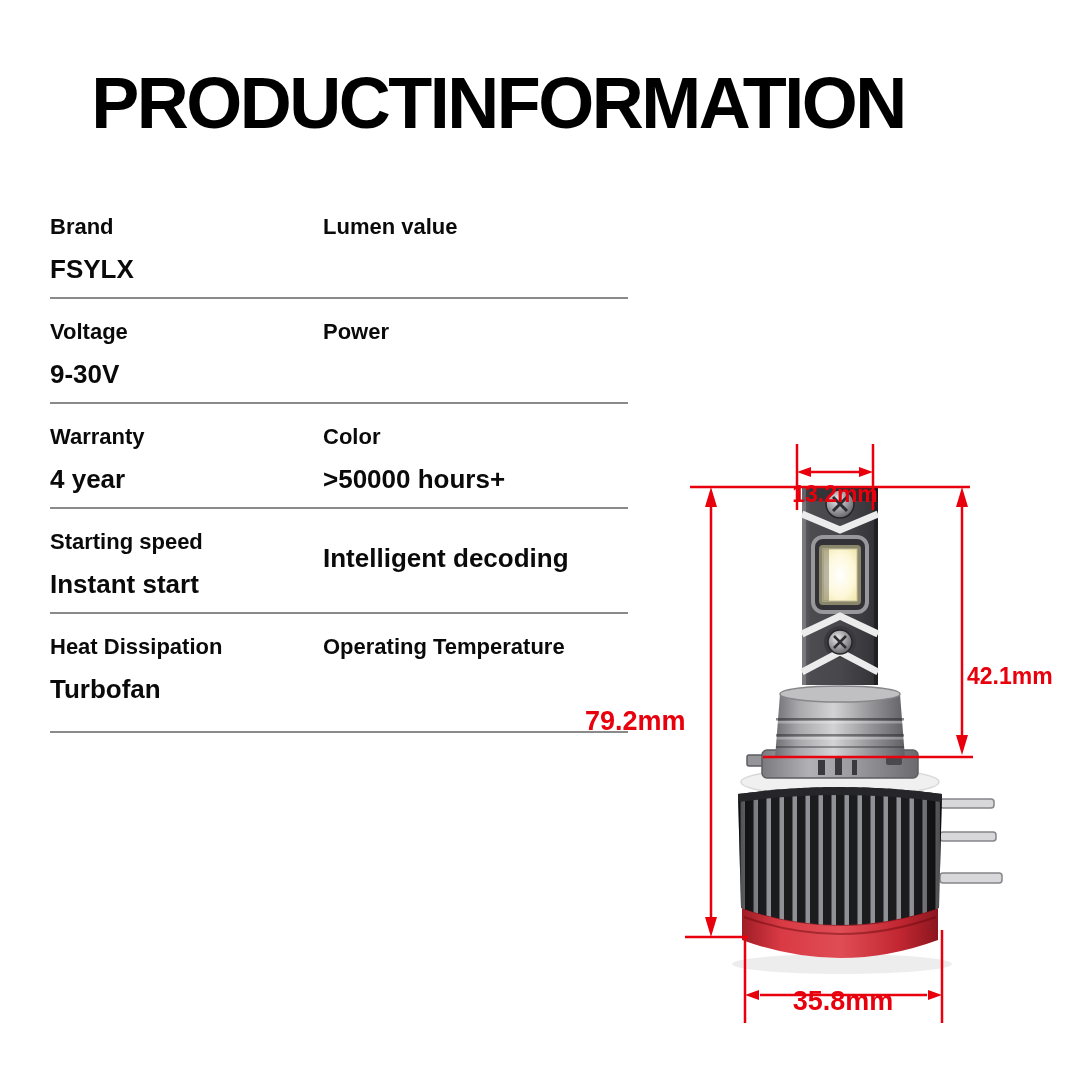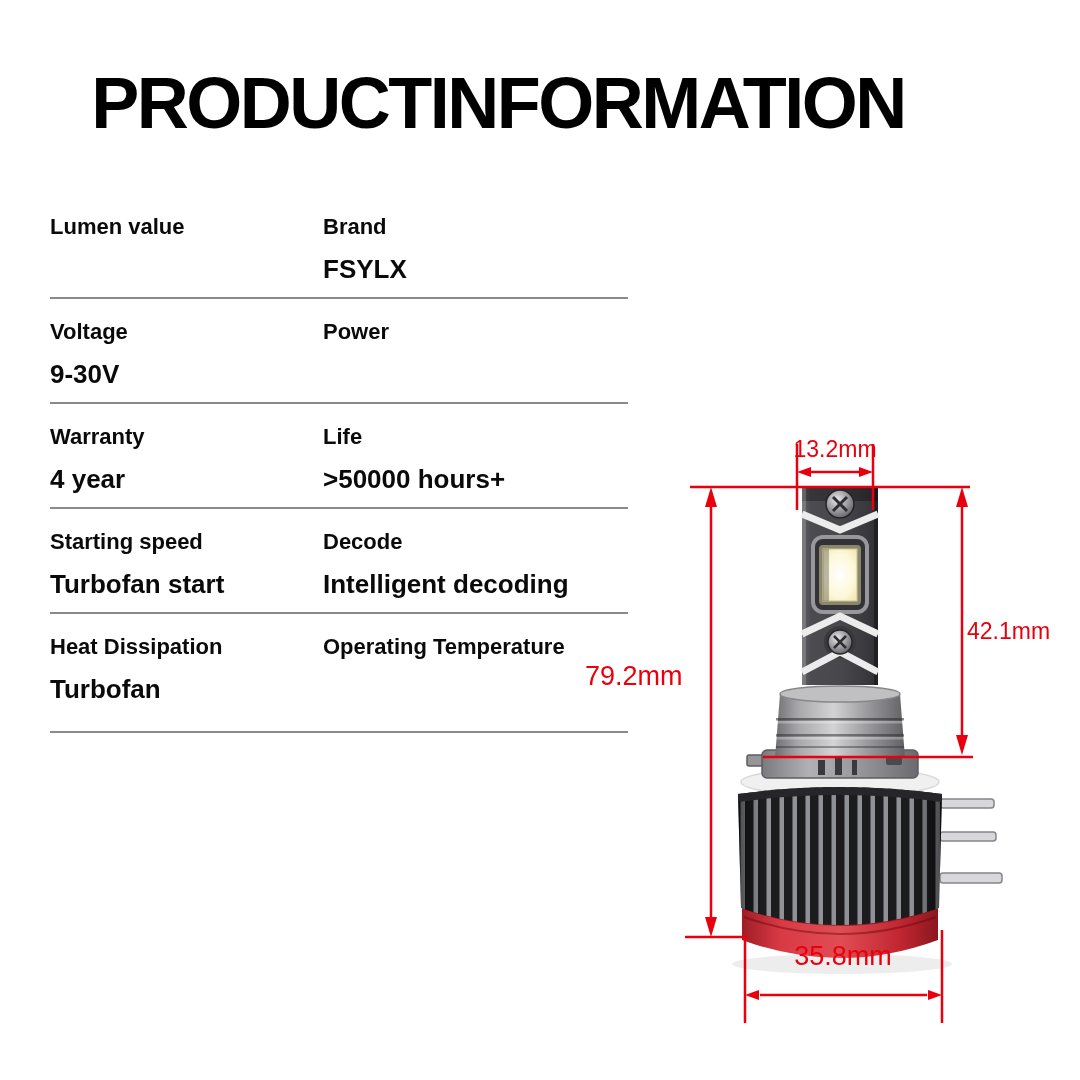--- a/index.html
+++ b/index.html
@@ -19,74 +19,73 @@
     display:grid; grid-template-columns:273px 1fr;
     padding:20px 0 12px; border-bottom:2px solid var(--divider);
   }
   .spec-row:last-child { padding-bottom:26px; }
   .spec-label { font-size:22px; font-weight:700; line-height:26px; }
   .spec-value { font-size:26px; font-weight:700; line-height:32px; margin-top:13px; min-height:32px; }
 
   .product-figure { position:absolute; left:590px; top:430px; width:490px; height:650px; }
   .product-figure svg { position:absolute; left:0; top:0; }
 
-  .dim-label { position:absolute; color:var(--red); font-weight:400; white-space:nowrap; }
+  .dim-label { position:absolute; color:var(--red); font-weight:700; white-space:nowrap;margin-top:45px; }
   .dim-label.top   { left:170px; top:6px;   width:150px; text-align:center; font-size:23px; }
   .dim-label.total { left:-5px;  top:231px; width:113px; text-align:left;  font-size:27px; }
   .dim-label.upper { left:377px; top:188px; font-size:23px; }
   .dim-label.base  { left:178px; top:511px; width:150px; text-align:center; font-size:27px; }
 </style>
 </head>
 <body>
 
 <div class="page-title">PRODUCTINFORMATION</div>
 
 <div class="spec-table">
 
   <div class="spec-row">
     <div class="spec-cell">
+      <div class="spec-label">Brand</div>
+      <div class="spec-value">FSYLX</div>
+    </div>
+    <div class="spec-cell">
       <div class="spec-label">Lumen value</div>
       <div class="spec-value"></div>
     </div>
-    <div class="spec-cell">
-      <div class="spec-label">Brand</div>
-      <div class="spec-value">FSYLX</div>
-    </div>
   </div>
 
   <div class="spec-row">
     <div class="spec-cell">
       <div class="spec-label">Voltage</div>
       <div class="spec-value">9-30V</div>
     </div>
     <div class="spec-cell">
       <div class="spec-label">Power</div>
       <div class="spec-value"></div>
     </div>
   </div>
 
 
   <div class="spec-row">
     <div class="spec-cell">
       <div class="spec-label">Warranty</div>
       <div class="spec-value">4 year</div>
     </div>
     <div class="spec-cell">
-      <div class="spec-label">Life</div>
+      <div class="spec-label">Color</div>
       <div class="spec-value">&gt;50000 hours+</div>
     </div>
   </div>
 
   <div class="spec-row">
     <div class="spec-cell">
       <div class="spec-label">Starting speed</div>
-      <div class="spec-value">Turbofan start</div>
-    </div>
-    <div class="spec-cell">
-      <div class="spec-label">Decode</div>
+      <div class="spec-value">Instant start</div>
+    </div>
+    <div class="spec-cell">
       <div class="spec-value">Intelligent decoding</div>
     </div>
   </div>
 
   <div class="spec-row">
     <div class="spec-cell">
       <div class="spec-label">Heat Dissipation</div>
       <div class="spec-value">Turbofan</div>
     </div>
     <div class="spec-cell">

